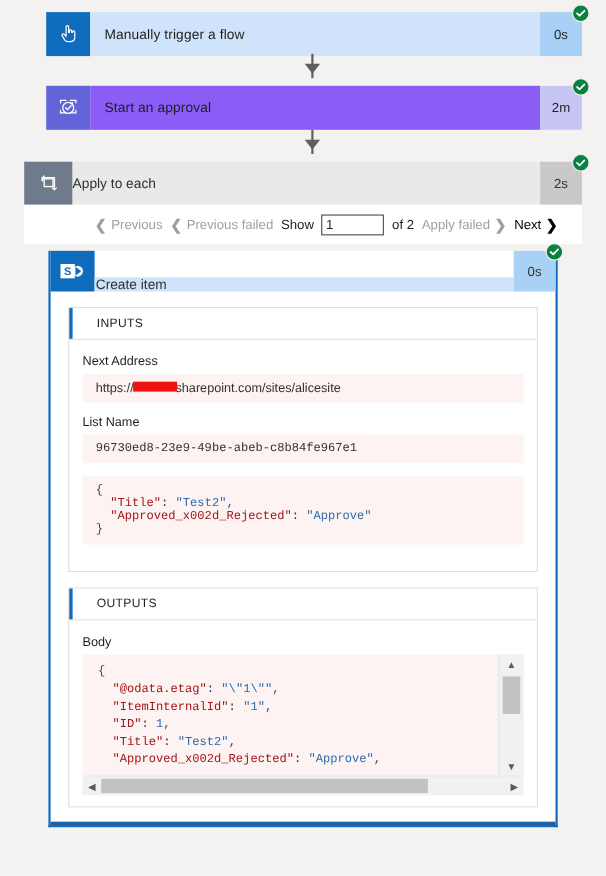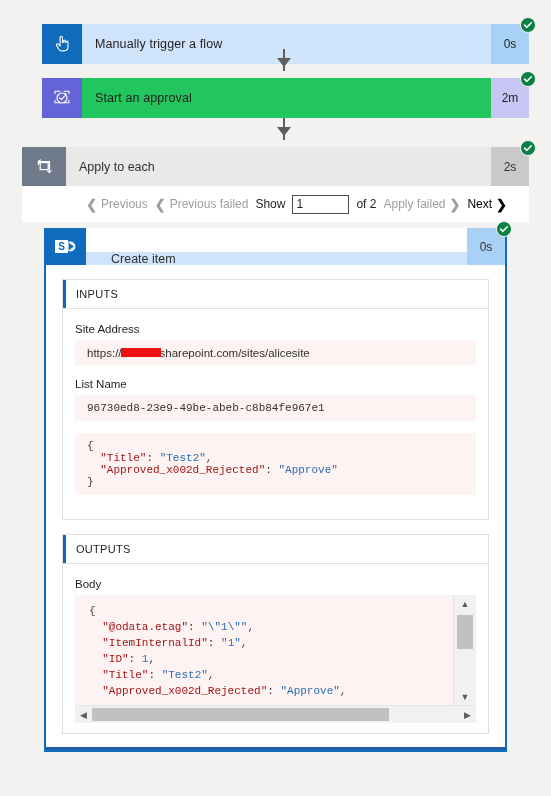--- a/index.html
+++ b/index.html
@@ -63,47 +63,47 @@
     border: 1.5px solid #f3f2f1;
     box-sizing: border-box;
     display: flex;
     align-items: center;
     justify-content: center;
     z-index: 6;
   }
   .badge svg { display: block; }
 
   
-  .row-trigger { position: absolute; left: 42px; top: 24px; width: 487px; }
+  .row-trigger { position: absolute; left: 42px; top: 11px; width: 487px; }
   .trig-icon { background: #0f6cbd; }
   .trig-mid  { background: #cfe4fa; }
   .trig-dur  { background: #a8d1f5; }
 
   
   .row-approval { position: absolute; left: 42px; top: 78px; width: 487px; }
   .appr-icon { background: #6264d8; }
-  .appr-mid  { background: #22c55e; }
+  .appr-mid  { background: #8b5cf6; }
   .appr-dur  { background: #c7c5f3; }
 
   
   .scope {
     position: absolute;
     left: 22px;
     top: 147px;
     width: 507px;
     background: #ffffff;
     border-bottom: none;
   }
   .scope-head {
     position: relative;
     display: flex;
     height: 39px;
   }
   .scope-icon { background: #6f7b8b; width: 44px; min-width:44px; display:flex; align-items:center; justify-content:center; }
-  .scope-mid  { background: #e9e9e9; flex:1; display:flex; align-items:center; padding-left: 13px; font-size:12.5px; }
+  .scope-mid  { background: #e9e9e9; flex:1; display:flex; align-items:center; font-size:12.5px; }
   .scope-dur  { background: #c9c9c9; width:38px; min-width:38px; display:flex; align-items:center; justify-content:center; font-size:12px; }
 
   
   .pager {
     display: flex;
     align-items: center;
     justify-content: flex-end;
     gap: 7px;
     height: 36px;
     padding-right: 22px;
@@ -141,38 +141,38 @@
     left: 44px;
     top: 228px;
     width: 463px;
     background: #ffffff;
     border: 2px solid #0f6cbd;
     border-top: none;
     box-sizing: border-box;
   }
   .ac-head { position: relative; display: flex; height: 37px; margin: -0px -0px 0 -0px; }
   .sp-icon { background: #0f6cbd; width: 40px; min-width:40px; display:flex; align-items:center; justify-content:center; }
-  .sp-mid  { background: #cfe4fa; flex:1; display:flex; align-items:center; padding-left:25px; font-size:12.5px;margin-top:24px; }
+  .sp-mid  { background: #cfe4fa; flex:1; display:flex; align-items:center; padding-left:1px; font-size:12.5px;margin-top:24px; }
   .sp-dur  { background: #a8d1f5; width:38px; min-width:38px; display:flex; align-items:center; justify-content:center; font-size:12px; }
 
   .ac-inner { padding: 14px 16px 16px 16px; }
 
   
   .panel {
     border: 1px solid #e1dfdd;
     background: #fff;
     margin-bottom: 14px;
   }
   .panel-head {
     display: flex;
     align-items: center;
     height: 28px;
     border-bottom: 1px solid #e1dfdd;
     position: relative;
-    padding-left: 13px;
+    padding-left: 25px;
   }
   .panel-head::before {
     content: "";
     position: absolute;
     left: 0; top: 0; bottom: 0;
     width: 3px;
     background: #0f6cbd;
   }
   .panel-head span {
     font-size: 11px;
@@ -394,21 +394,21 @@
   </div>
 
   <div class="ac-inner">
 
     <div class="panel">
       <div class="panel-head">
         <span>INPUTS</span>
       </div>
       <div class="panel-body">
 
-        <div class="field-label">Site Address</div>
+        <div class="field-label">Next Address</div>
         <div class="field-box plain"><span>https://</span><span class="redact"></span><span>sharepoint.com/sites/alicesite</span></div>
 
         <div class="field-label">List Name</div>
         <div class="field-box">96730ed8-23e9-49be-abeb-c8b84fe967e1</div>
 
         <div class="field-box"><span class="jpunc">{</span>
   <span class="jkey">"Title"</span>: <span class="jstr">"Test2"</span><span class="jpunc">,</span>
   <span class="jkey">"Approved_x002d_Rejected"</span>: <span class="jstr">"Approve"</span>
 <span class="jpunc">}</span></div>
 

